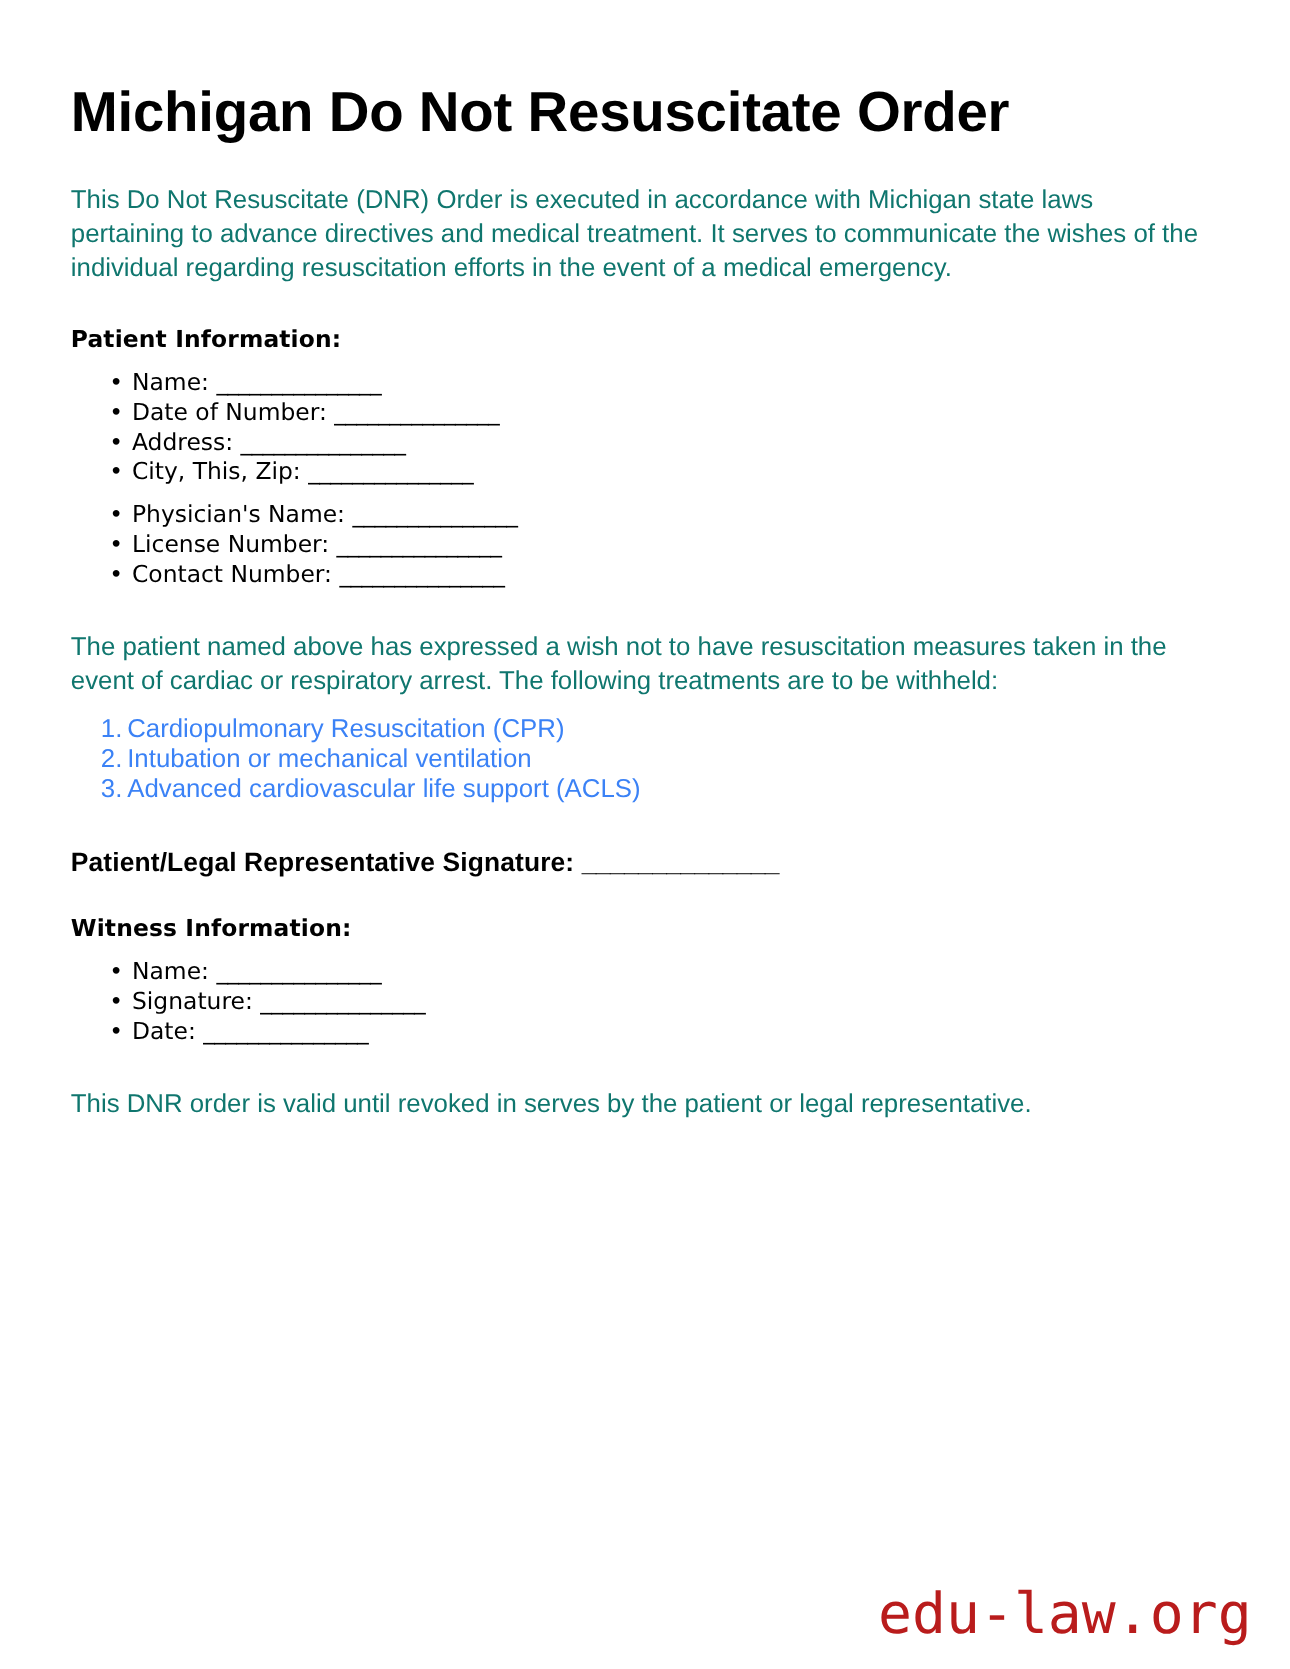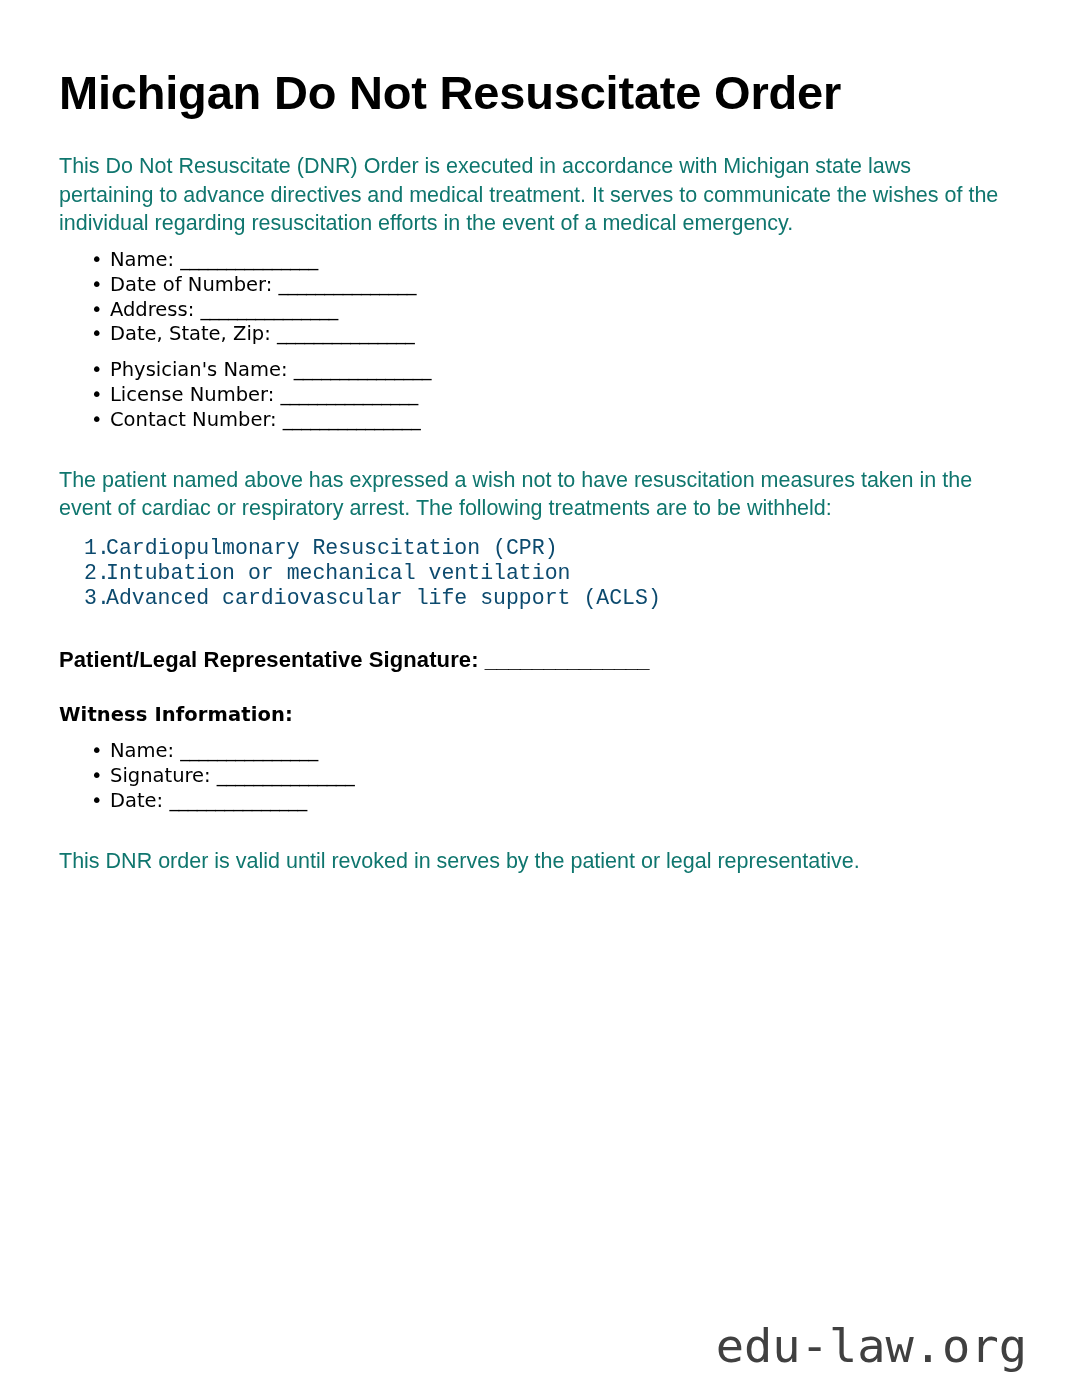--- a/index.html
+++ b/index.html
@@ -117,81 +117,82 @@
     top: 0;
     font-size: 19.5px;
     line-height: 24.8px;
   }
   ul.fields li .blank {
     letter-spacing: -0.6px;
   }
 
   
   ol.treatment-list {
-    font-family: Liberation Mono, monospace;
+    font-family: Liberation Sans, sans-serif;
     font-stretch: condensed;
     font-size: 21.5px;
     line-height: 25px;
     margin: 14px 0 12px 0;
     padding-left: 47px;
     list-style: none;
     counter-reset: tl;
-    color: #0c4a6e;
+    color: #3b82f6;
   }
   ol.treatment-list li {
     counter-increment: tl;
     position: relative;
     white-space: nowrap;
   }
   ol.treatment-list li::before {
     content: counter(tl) ".";
     position: absolute;
     left: -22px;
     top: 0;
   }
 
   
   .watermark {
     position: absolute;
-    right: 48px;
+    right: 32px;
     bottom: 22px;
     font-family: "DejaVu Sans Mono", "Liberation Mono", monospace;
     font-size: 47px;
     font-weight: 400;
     letter-spacing: 0px;
-    color: #404040;
+    color: #b91c1c;
     line-height: 1;
     white-space: nowrap;
   }
 </style>
 </head>
 <body>
 
 <div class="page">
 
   <h1 class="doc-title">Michigan Do Not Resuscitate Order</h1>
 
   <p class="para intro">This Do Not Resuscitate (DNR) Order is executed in accordance with Michigan state laws pertaining to advance directives and medical treatment. It serves to communicate the wishes of the individual regarding resuscitation efforts in the event of a medical emergency.</p>
 
+  <h2 class="heading wide patient-info">Patient Information:</h2>
 
   <ul class="fields">
     <li>
       <span class="bullet">•</span><span>Name:</span>
       <span class="blank">_______________</span>
     </li>
     <li>
       <span class="bullet">•</span><span>Date of Number:</span>
       <span class="blank">_______________</span>
     </li>
     <li>
       <span class="bullet">•</span><span>Address:</span>
       <span class="blank">_______________</span>
     </li>
     <li>
-      <span class="bullet">•</span><span>Date, State, Zip:</span>
+      <span class="bullet">•</span><span>City, This, Zip:</span>
       <span class="blank">_______________</span>
     </li>
   </ul>
 
 
   <ul class="fields">
     <li>
       <span class="bullet">•</span><span>Physician's Name:</span>
       <span class="blank">_______________</span>
     </li>

